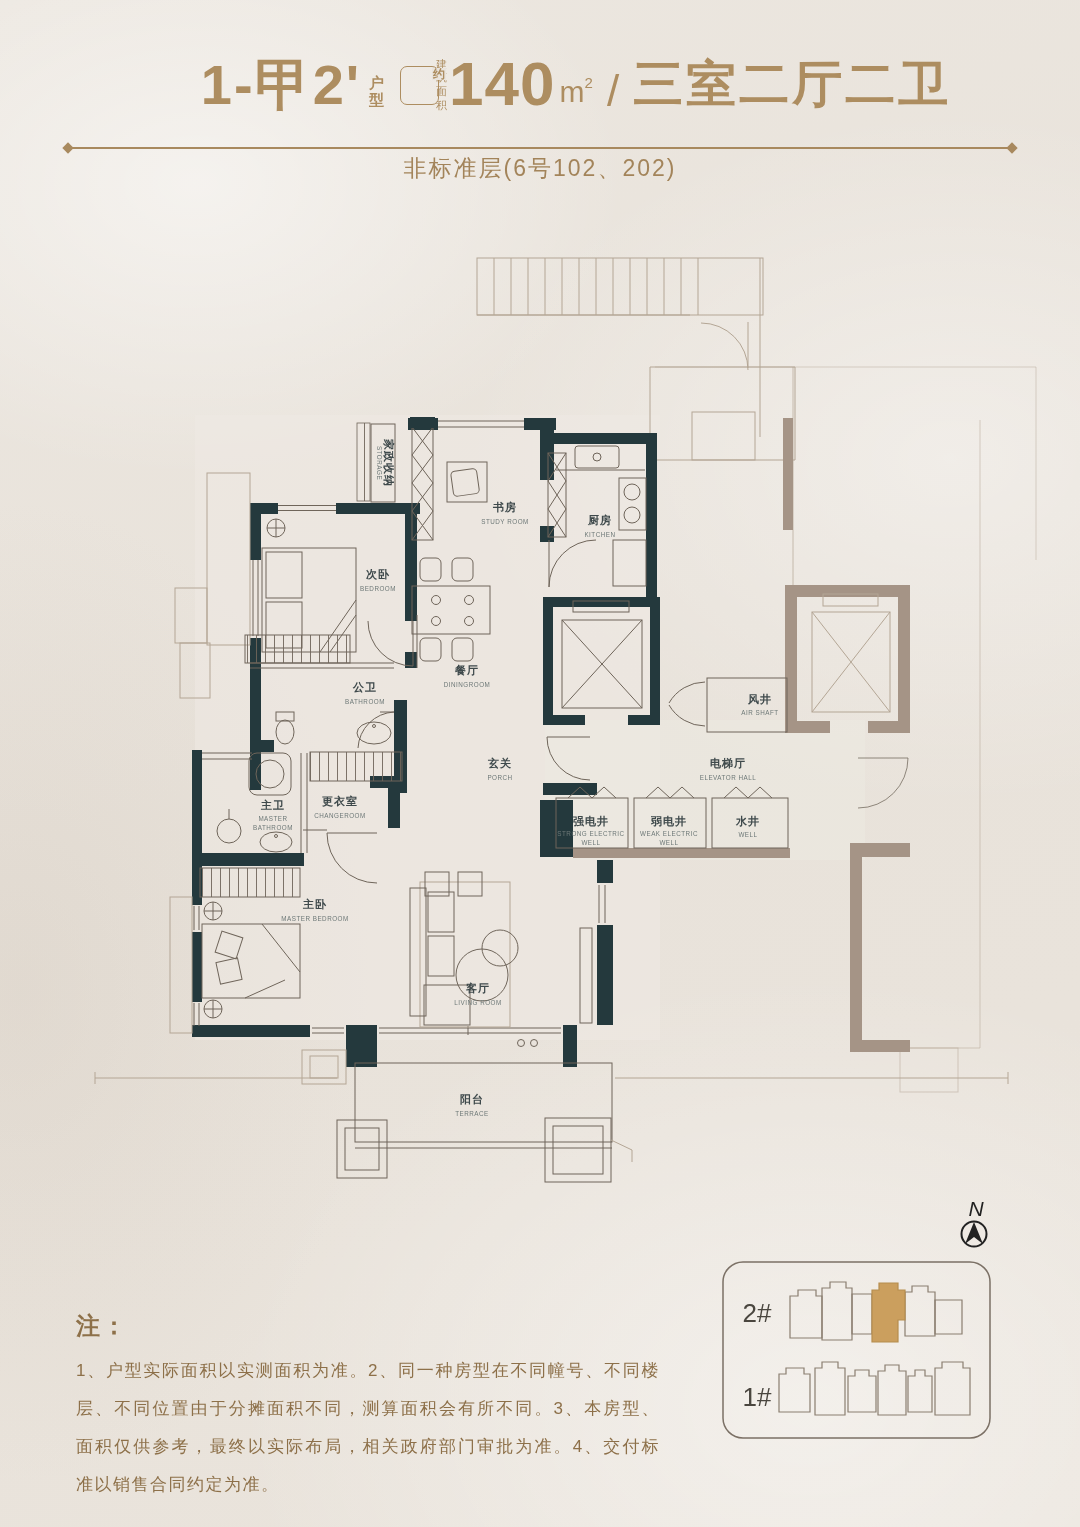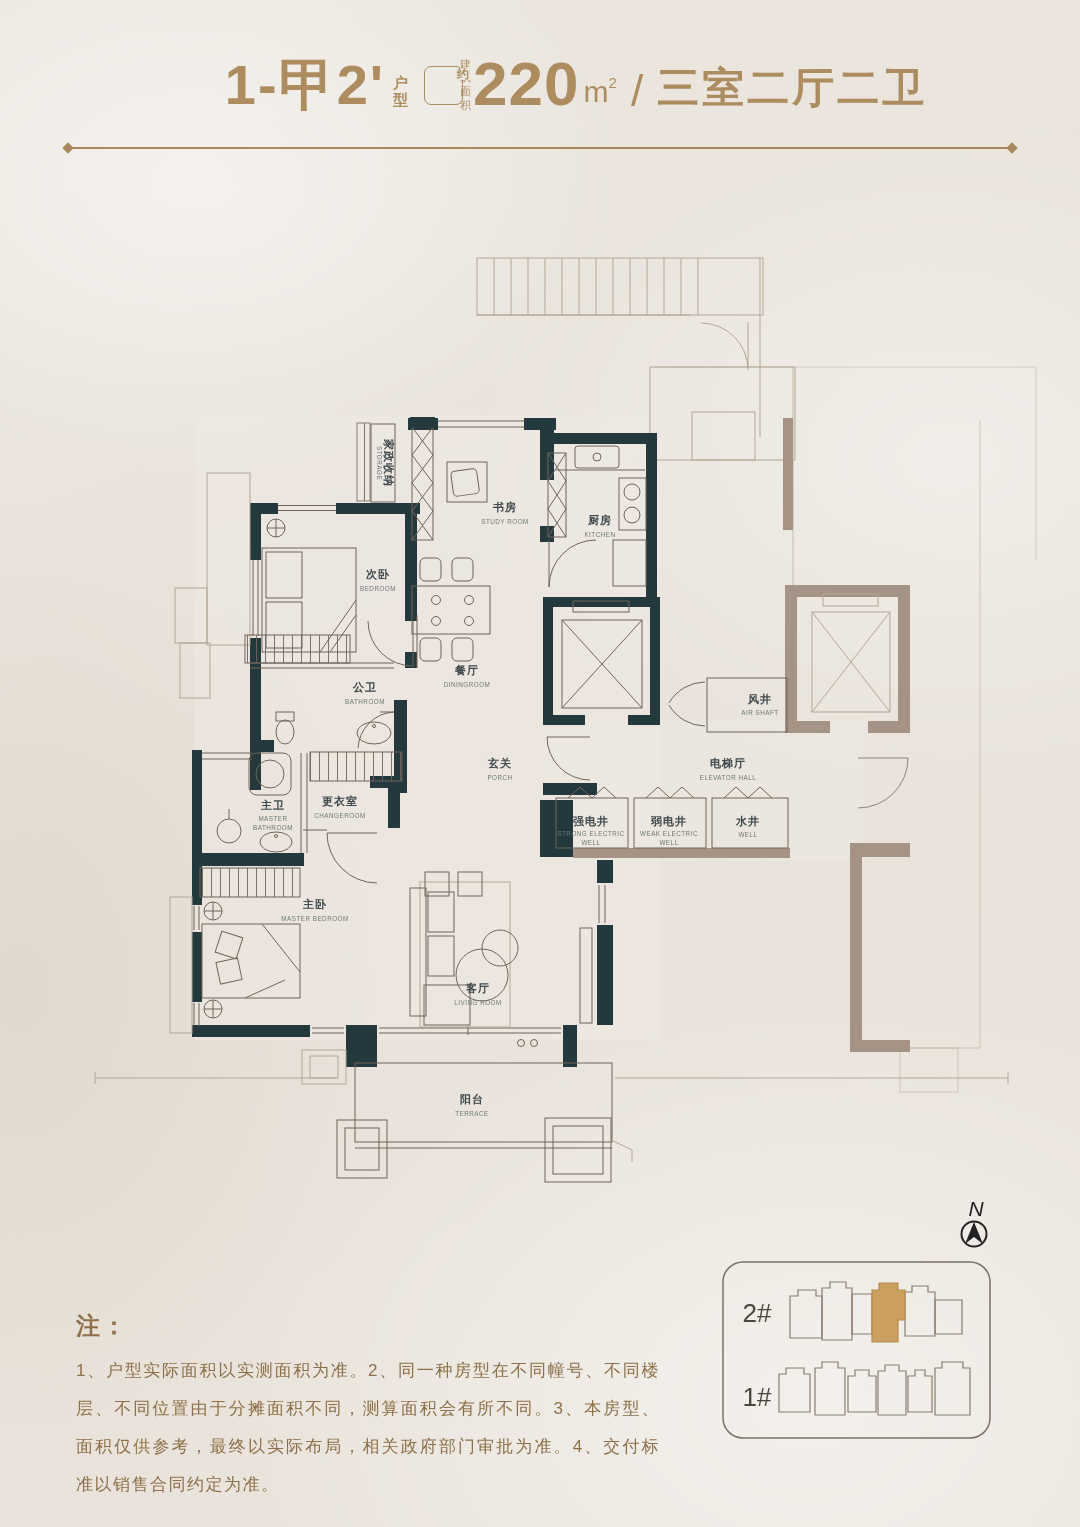--- a/index.html
+++ b/index.html
@@ -23,21 +23,21 @@
   .unit-suffix{display:flex;flex-direction:column;font-size:15px;font-weight:bold;line-height:1.15;margin:0 10px 2px 2px;}
   .unit-suffix span{display:block;}
   .area-badge{position:relative;width:37px;height:37px;border:1.5px solid #ad8d60;border-radius:7px;
     display:flex;flex-direction:column;justify-content:center;align-items:center;margin:0 4px 6px 0;}
   .area-badge .bl{font-size:11px;font-weight:normal;line-height:1.25;letter-spacing:1px;margin-left:45px;}
   .area-badge .approx{position:absolute;right:-8px;top:1px;font-size:12px;font-weight:bold;background:#e9e4dd;padding:0 1px;line-height:1;}
   .area-value{font-size:62px;font-weight:bold;letter-spacing:1px;line-height:.85;}
   .area-unit{font-size:30px;font-weight:normal;margin:0 2px 2px -2px;}
   .area-unit sup{font-size:15px;vertical-align:14px;}
   .slash{font-size:44px;font-weight:300;margin:0 8px 0 6px;line-height:.9;}
-  .layout-desc{font-size:42px;font-weight:bold;letter-spacing:3px;line-height:1;margin-bottom:2px;}
+  .layout-desc{font-size:50px;font-weight:bold;letter-spacing:3px;line-height:1;margin-bottom:2px;}
   .divider{position:absolute;left:64px;right:64px;top:144px;display:flex;align-items:center;}
   .divider .line{flex:1;height:1.5px;background:#a8895e;}
   .divider .dia{width:8px;height:8px;background:#a8895e;transform:rotate(45deg);flex:0 0 auto;}
   .subtitle{position:absolute;left:0;top:153px;width:100%;text-align:center;
     font-size:23px;color:#a3845a;letter-spacing:2px;}
   
   .notes{position:absolute;left:76px;top:1310px;width:584px;color:#8d7049;}
   .notes .notes-title{font-size:24px;font-weight:bold;letter-spacing:2px;margin-bottom:10px;}
   .notes .notes-body{font-size:17px;line-height:38px;letter-spacing:1.5px;text-align:justify;}
   
@@ -62,31 +62,32 @@
       <span class="unit-code">1-甲2'</span>
       <span class="unit-suffix">
         <span>户</span>
         <span>型</span>
       </span>
       <span class="area-badge">
         <span class="bl">建筑</span>
         <span class="bl">面积</span>
         <span class="approx">约</span>
       </span>
-      <span class="area-value">220</span>
+      <span class="area-value">140</span>
       <span class="area-unit"><span>m</span><sup>2</sup></span>
       <span class="slash">/</span>
       <span class="layout-desc">三室二厅二卫</span>
     </div>
   </div>
   <div class="divider">
     <span class="dia"></span>
     <span class="line"></span>
     <span class="dia"></span>
   </div>
+  <div class="subtitle">非标准层(6号102、202)</div>
 
   <svg width="1080" height="1527" viewBox="0 0 1080 1527">
     <defs>
       <pattern id="vl" width="9" height="12" patternUnits="userSpaceOnUse">
         <path d="M4.5,0 V12" stroke="#6f655a" stroke-width="0.9"></path>
       </pattern>
     </defs>
 
     <g>
       <rect x="195" y="415" width="465" height="625" fill="#eeeae3" opacity="0.55"></rect>

